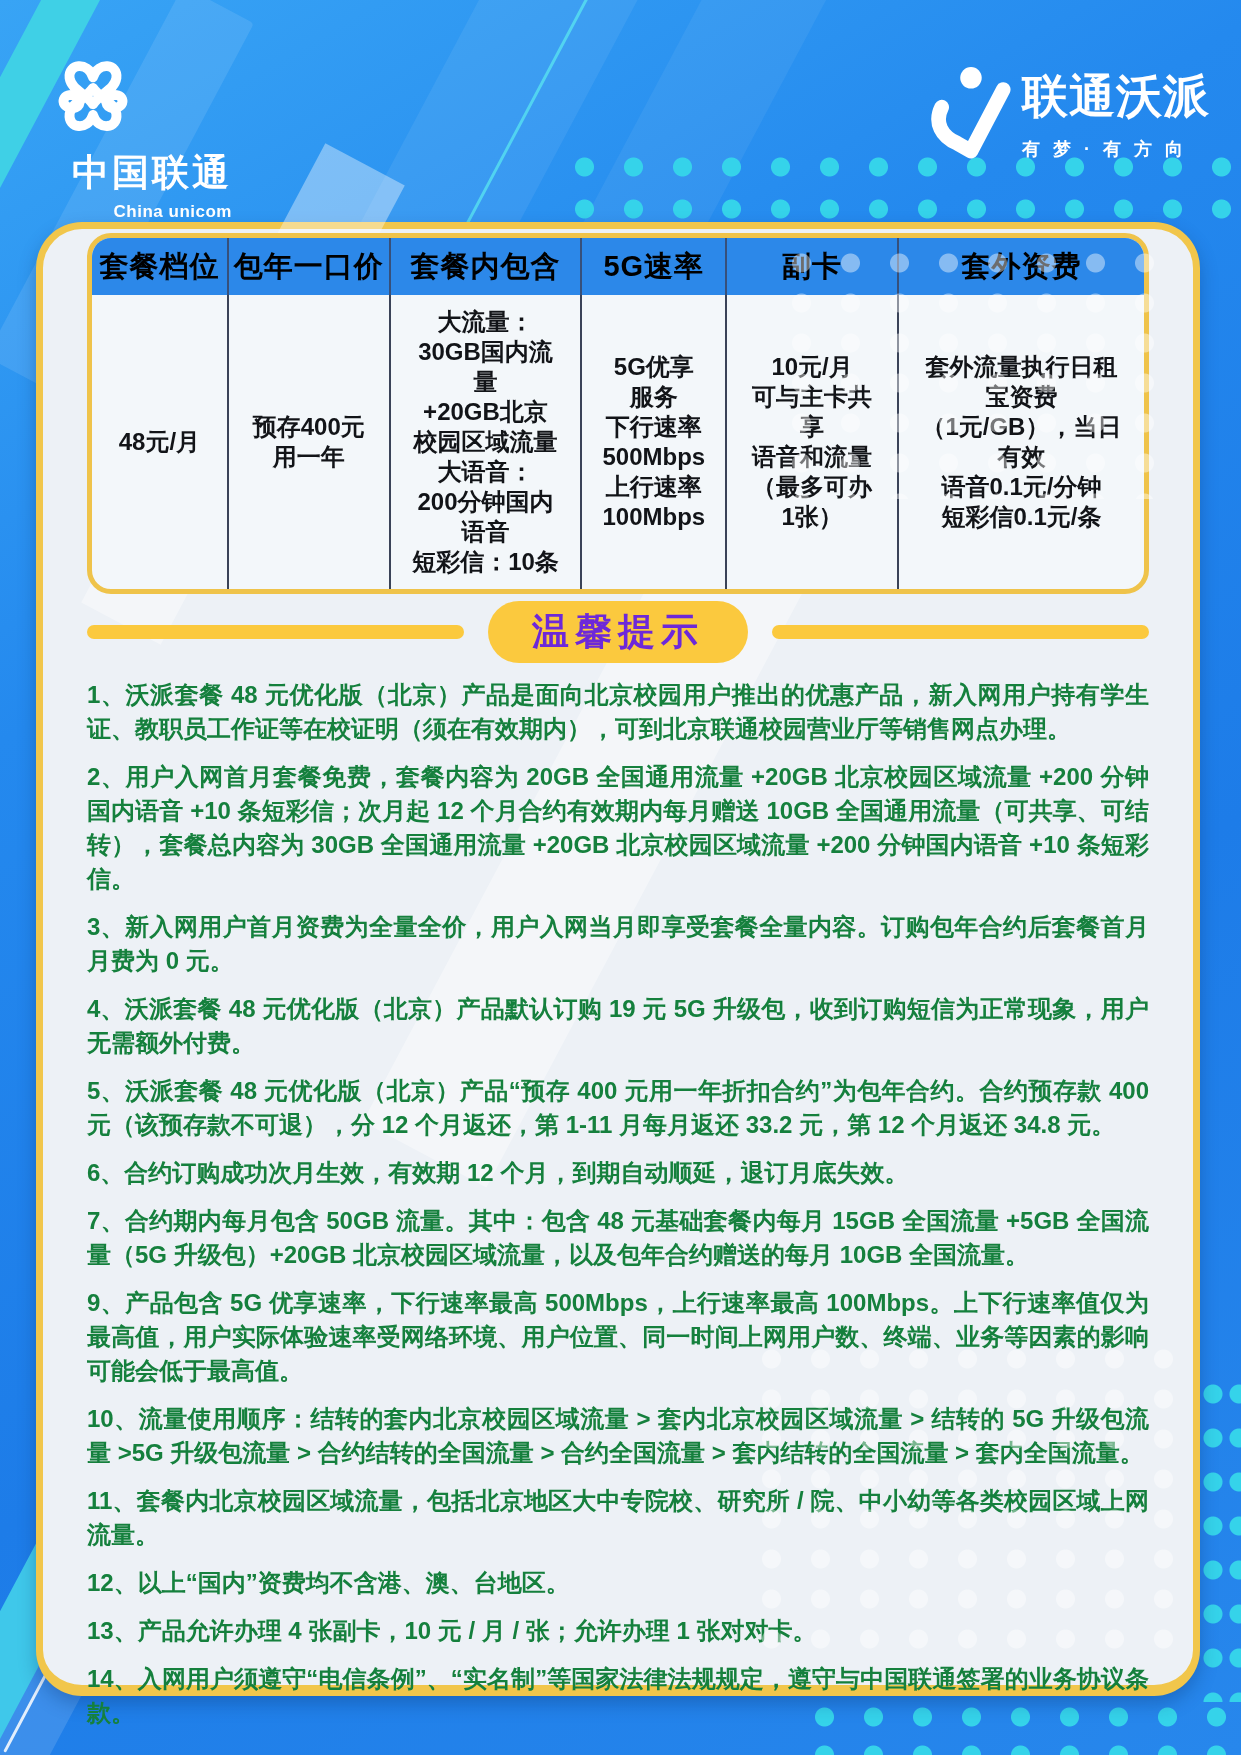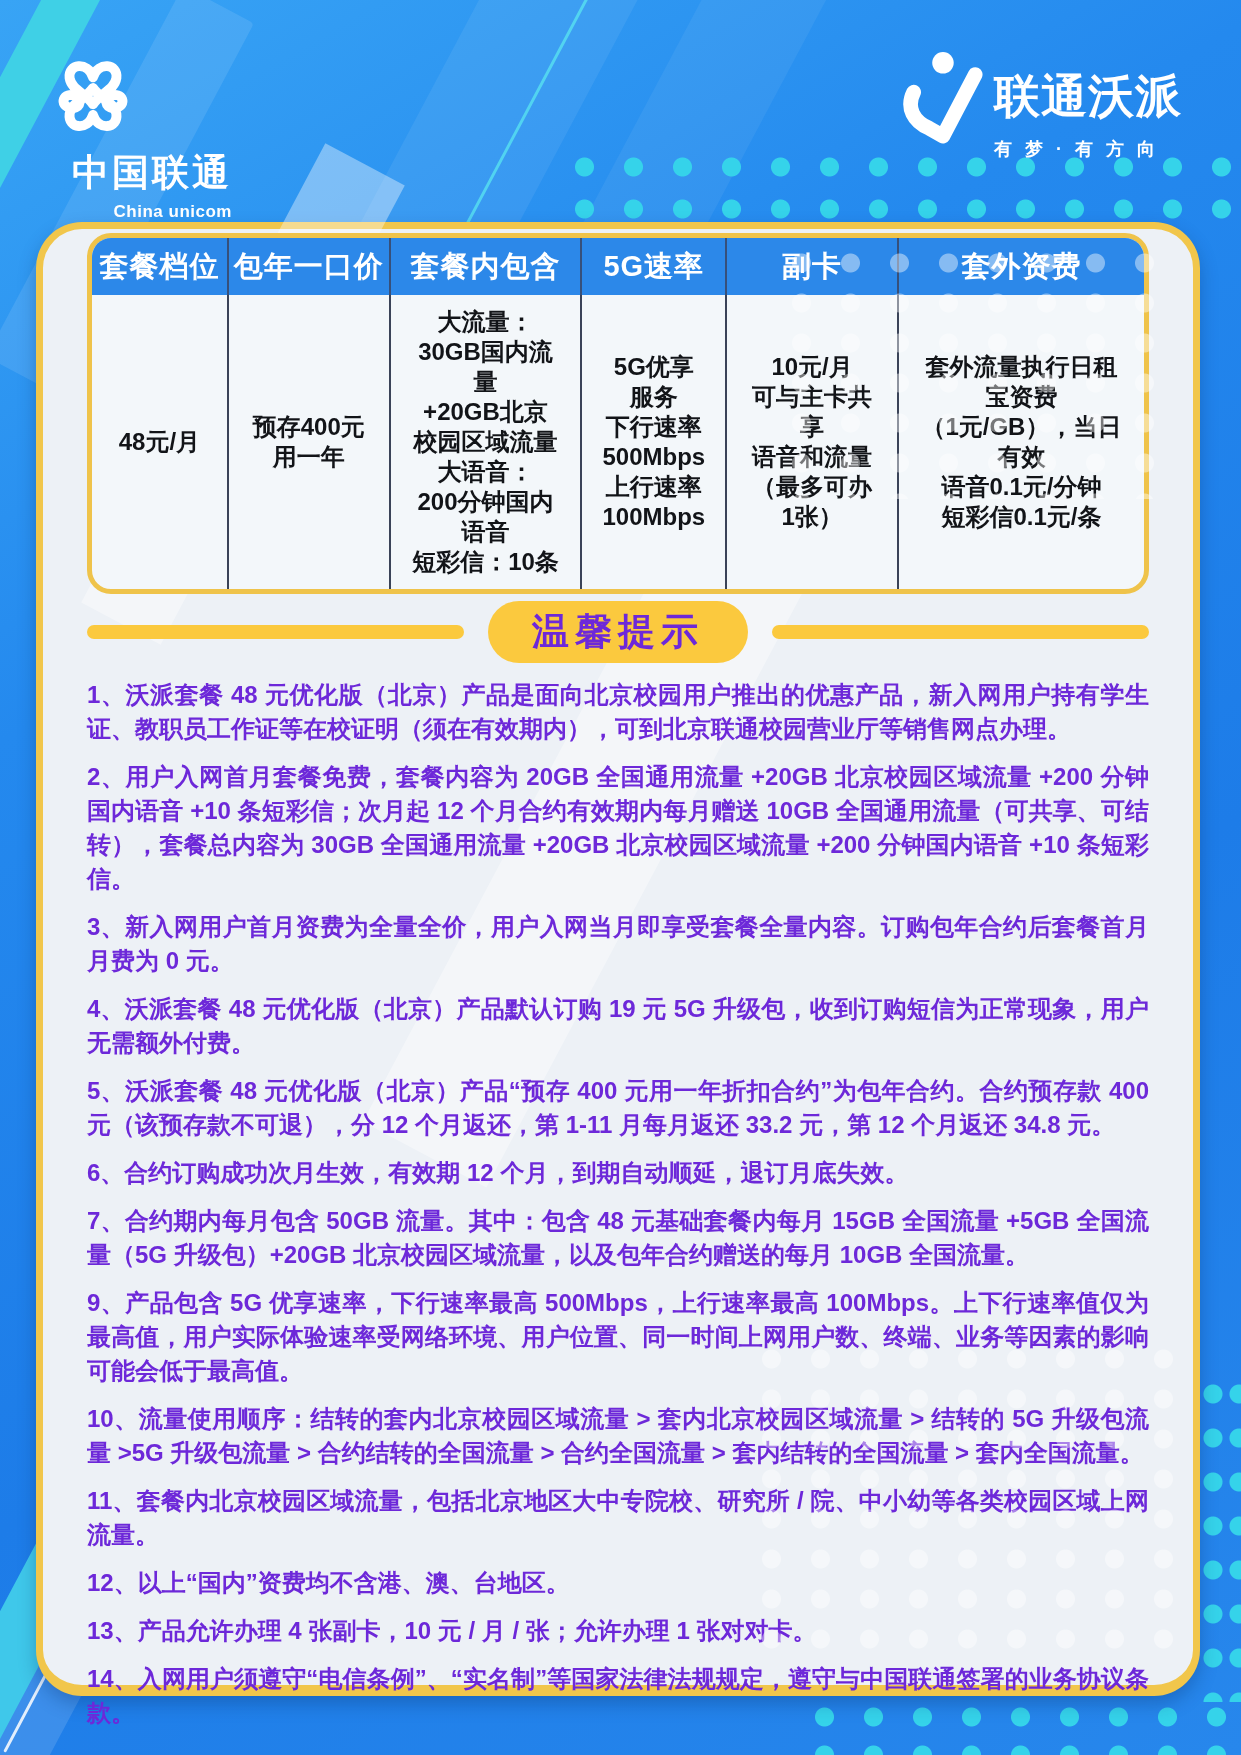--- a/index.html
+++ b/index.html
@@ -25,21 +25,21 @@
   .dots{position:absolute;pointer-events:none;
     background-image:radial-gradient(circle,#35d3ea 9px,rgba(0,0,0,0) 10px);}
   .dots-top{left:560px;top:146px;width:680px;height:84px;background-size:49px 42px;}
   .dots-right{left:1200px;top:1372px;width:52px;height:330px;background-size:26px 44px;}
   .dots-bottom{left:800px;top:1698px;width:441px;height:58px;background-size:49px 38px;}
   
   .logo-unicom{position:absolute;left:50px;top:52px;display:flex;align-items:flex-start;color:#fff;flex-direction:column;}
   .logo-unicom .txt{margin-left:22px;margin-top:6px;}
   .logo-unicom .cn{font-size:37px;font-weight:bold;letter-spacing:3px;}
   .logo-unicom .en{font-size:17px;font-weight:bold;margin-top:4px;letter-spacing:.5px;text-align:right;}
-  .logo-wopai{position:absolute;left:900px;top:50px;display:flex;align-items:flex-start;color:#fff;}
+  .logo-wopai{position:absolute;left:928px;top:50px;display:flex;align-items:flex-end;color:#fff;}
   .logo-wopai .txt{margin-left:10px;margin-top:16px;}
   .logo-wopai .cn{font-size:46px;font-weight:900;letter-spacing:1px;}
   .logo-wopai .tg{font-size:18px;font-weight:bold;margin-top:9px;letter-spacing:13px;white-space:nowrap;}
   
   .card{
     position:absolute;left:36px;top:222px;width:1164px;height:1474px;
     box-sizing:border-box;border:7px solid #f1c64b;border-bottom-width:11px;
     border-radius:46px;background:#edf1f6;
     padding:4px 44px 0 44px;box-shadow:0 8px 18px rgba(8,40,95,.28);
   }
@@ -51,21 +51,21 @@
     background-size:49px 40px;}
   .ghost-tr{right:16px;top:14px;width:400px;height:256px;}
   .ghost-br{right:16px;bottom:16px;width:430px;height:330px;}
   
   table.plan{
     position:relative;z-index:2;width:100%;border-collapse:separate;border-spacing:0;
     table-layout:fixed;border:5px solid #efc34a;border-radius:24px;overflow:hidden;
     background:#f3f7fa;
   }
   table.plan th{
-    background:#2c88e9;color:#ffffff;font-size:29px;font-weight:bold;
+    background:#2c88e9;color:#000000;font-size:29px;font-weight:bold;
     height:55px;text-align:center;letter-spacing:1px;
     border-right:2px solid #37507a;
     margin-left:36px;
   }
   table.plan td{
     color:#121418;font-size:24px;font-weight:bold;text-align:center;
     vertical-align:middle;line-height:30px;padding:12px 20px;
     white-space:pre-line;border-right:2px solid #3a4358;height:222px;
   }
   table.plan th:last-child,table.plan td:last-child{border-right:none;}
@@ -73,21 +73,21 @@
   .banner{position:relative;z-index:2;display:flex;align-items:center;margin-top:7px;}
   .banner .bar{flex:1;height:14px;border-radius:8px;background:#fbc93e;}
   .banner .pill{
     margin:0 24px;background:#fbc93e;color:#6d28d9;border-radius:40px;
     height:62px;display:flex;align-items:center;padding:0 44px;
     font-size:37px;font-weight:900;letter-spacing:6px;
   }
   
   .notices{position:relative;z-index:2;margin:15px 0 0 0;}
   .notices p{
-    margin:0 0 14px 0;color:#6d28d9;font-size:24px;font-weight:700;
+    margin:0 0 14px 0;color:#15803d;font-size:24px;font-weight:700;
     line-height:34px;text-align:justify;
   }
 </style>
 </head>
 <body>
 
 <div class="page">
 
   <div class="band band-cyan-tl"></div>
   <div class="band band-soft-1"></div>

